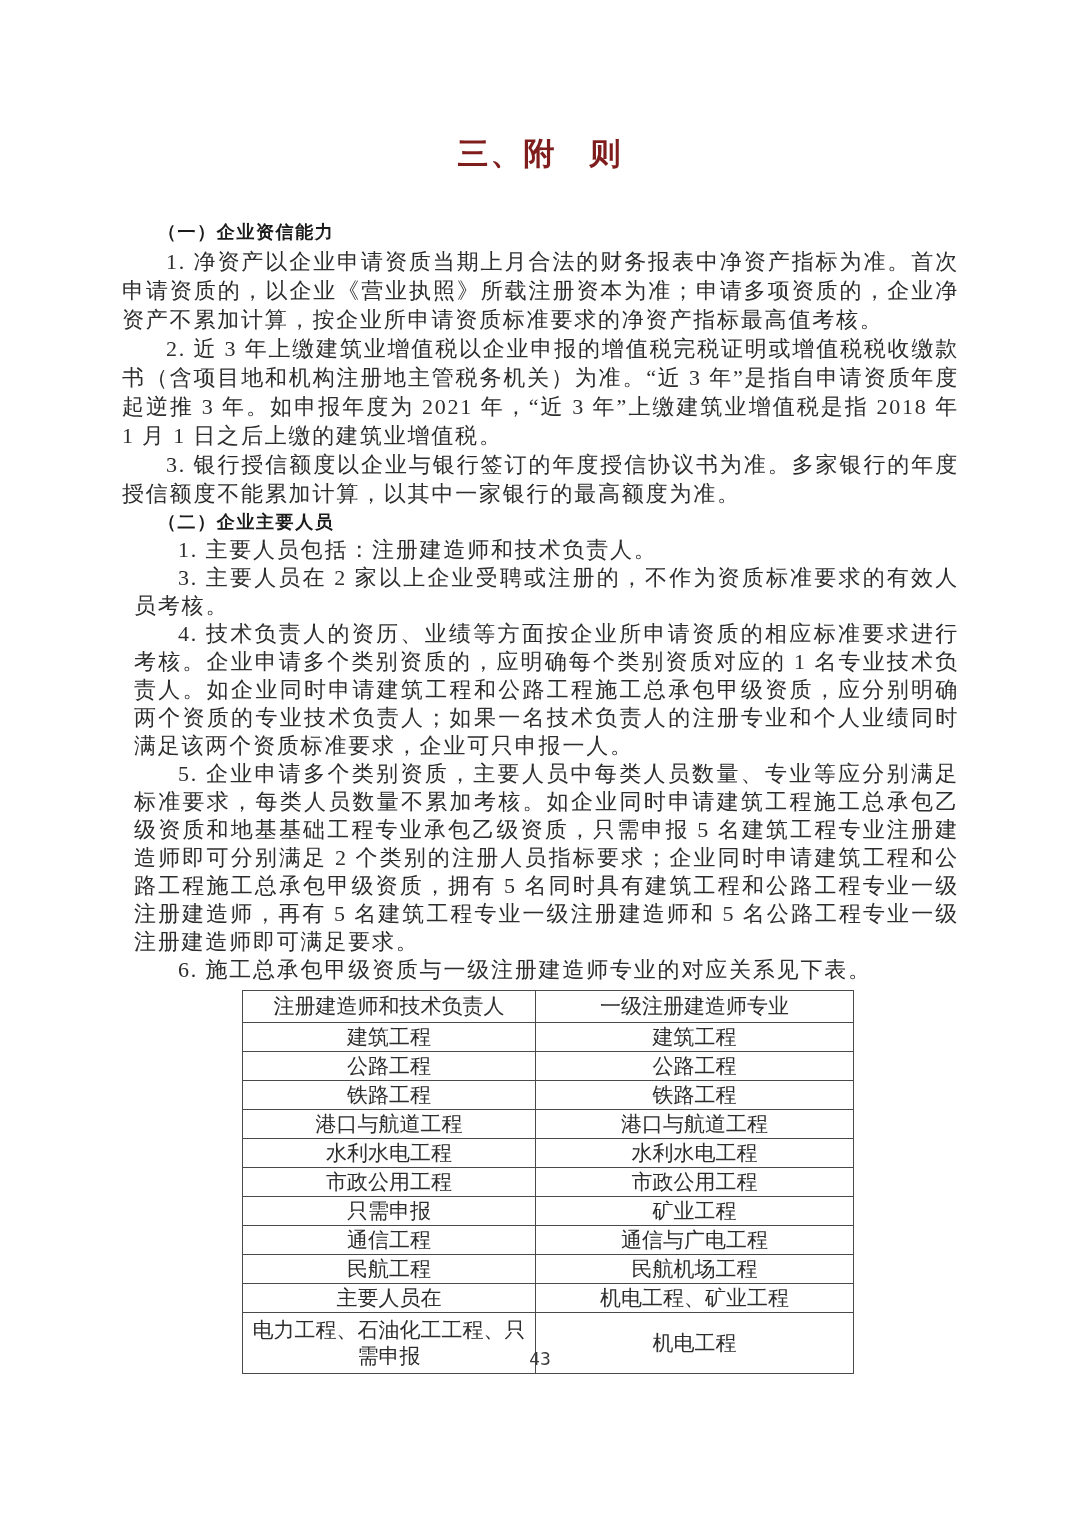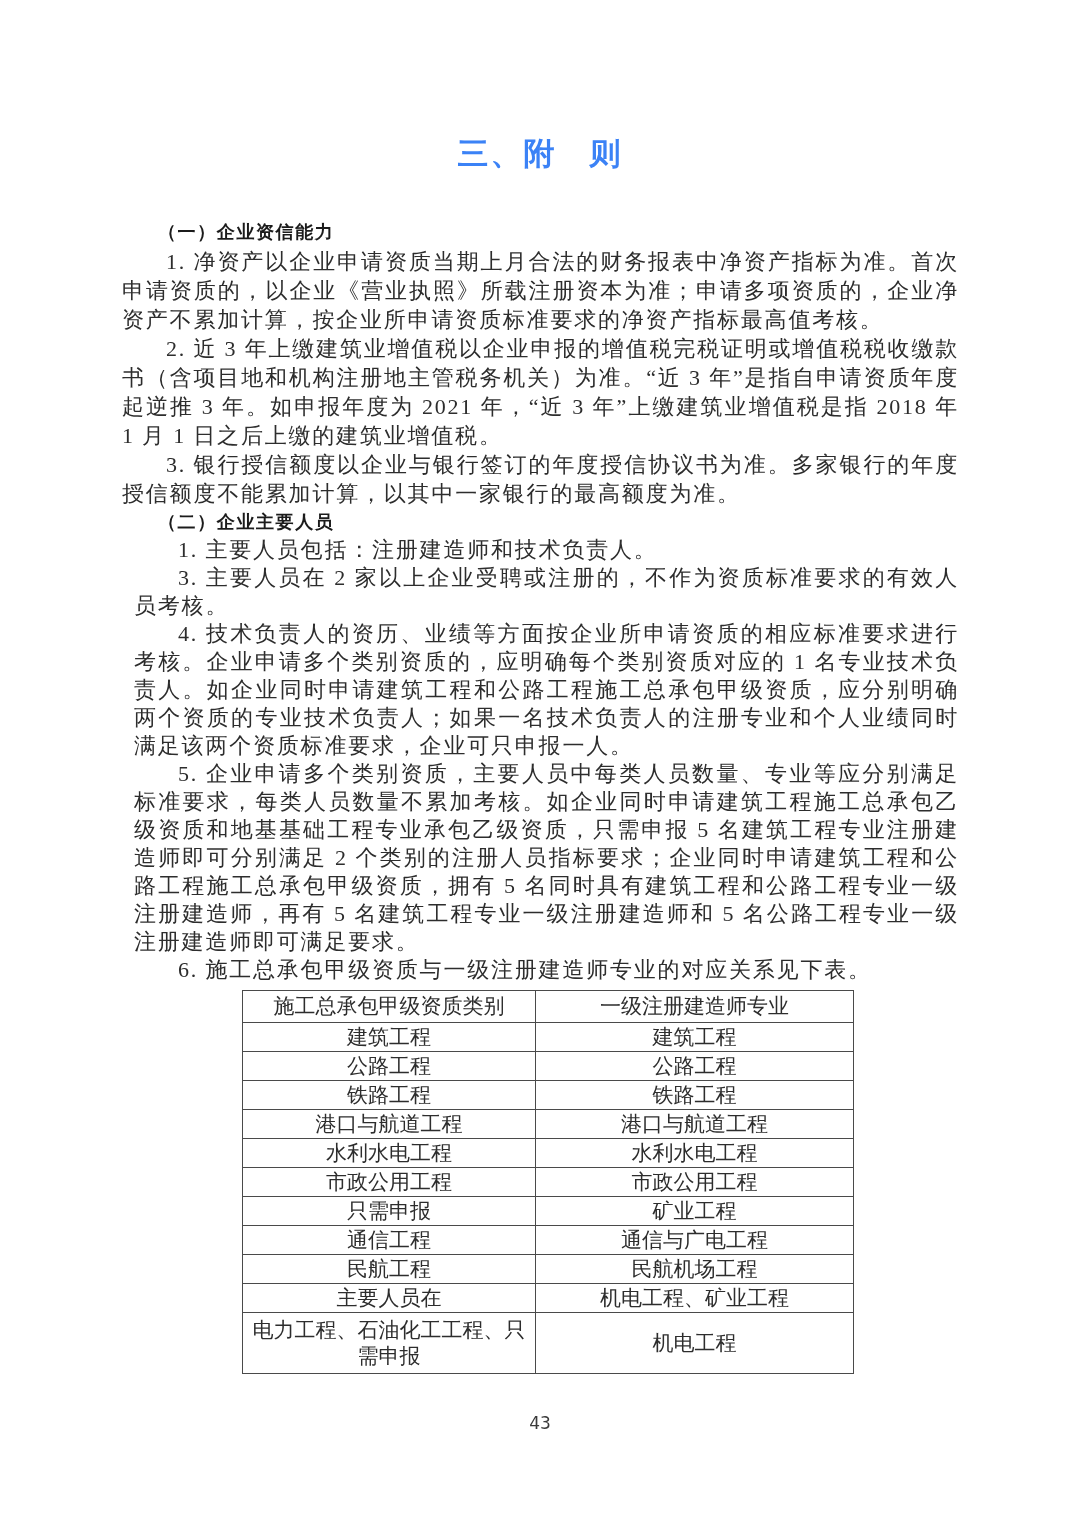--- a/index.html
+++ b/index.html
@@ -10,21 +10,21 @@
     box-sizing:border-box;
     padding-top:134px;
     overflow:hidden;
     font-family:"Liberation Serif","DejaVu Serif",serif;
     color:#2d2d2d;
   }
   .title {
     text-align:center;
     font-size:31px;
     font-weight:bold;
-    color:#3b82f6;
+    color:#7f1d1d;
     line-height:40px;
     letter-spacing:2px;
     margin:0;
   }
   .content { margin:44px 121px 0 122px; }
   .sec-heading {
     font-size:18px;
     font-weight:bold;
     color:#1b1b1b;
     line-height:29px;
@@ -58,21 +58,21 @@
     color:#2d2d2d;
     padding:0 6px;
     height:28px;
     line-height:25px;
   }
   table.mapping th { height:31px; }
   table.mapping tr.tall td { height:56px; line-height:26px; padding:2px 6px; }
   td.col-left, th.col-left { width:280px; }
   .page-number {
     position:absolute;
-    top:1413px; left:0; right:0;
+    top:1349px; left:0; right:0;
     text-align:center;
     font-family:"DejaVu Sans","Liberation Sans",sans-serif;
     font-size:17px;
     color:#3a3a3a;
   }
 </style>
 </head>
 <body>
 
 <div class="page">
@@ -93,21 +93,21 @@
       <p class="para lh2">1. 主要人员包括：注册建造师和技术负责人。</p>
       <p class="para lh2">3. 主要人员在 2 家以上企业受聘或注册的，不作为资质标准要求的有效人员考核。</p>
       <p class="para lh2">4. 技术负责人的资历、业绩等方面按企业所申请资质的相应标准要求进行考核。企业申请多个类别资质的，应明确每个类别资质对应的 1 名专业技术负责人。如企业同时申请建筑工程和公路工程施工总承包甲级资质，应分别明确两个资质的专业技术负责人；如果一名技术负责人的注册专业和个人业绩同时满足该两个资质标准要求，企业可只申报一人。</p>
       <p class="para lh2">5. 企业申请多个类别资质，主要人员中每类人员数量、专业等应分别满足标准要求，每类人员数量不累加考核。如企业同时申请建筑工程施工总承包乙级资质和地基基础工程专业承包乙级资质，只需申报 5 名建筑工程专业注册建造师即可分别满足 2 个类别的注册人员指标要求；企业同时申请建筑工程和公路工程施工总承包甲级资质，拥有 5 名同时具有建筑工程和公路工程专业一级注册建造师，再有 5 名建筑工程专业一级注册建造师和 5 名公路工程专业一级注册建造师即可满足要求。</p>
       <p class="para lh2">6. 施工总承包甲级资质与一级注册建造师专业的对应关系见下表。</p>
     </div>
 
     <table class="mapping">
       <tbody>
         <tr>
-          <th class="col-left">施工总承包甲级资质类别</th>
+          <th class="col-left">注册建造师和技术负责人</th>
           <th>一级注册建造师专业</th>
         </tr>
         <tr>
           <td class="col-left">建筑工程</td>
           <td>建筑工程</td>
         </tr>
         <tr>
           <td class="col-left">公路工程</td>
           <td>公路工程</td>
         </tr>

